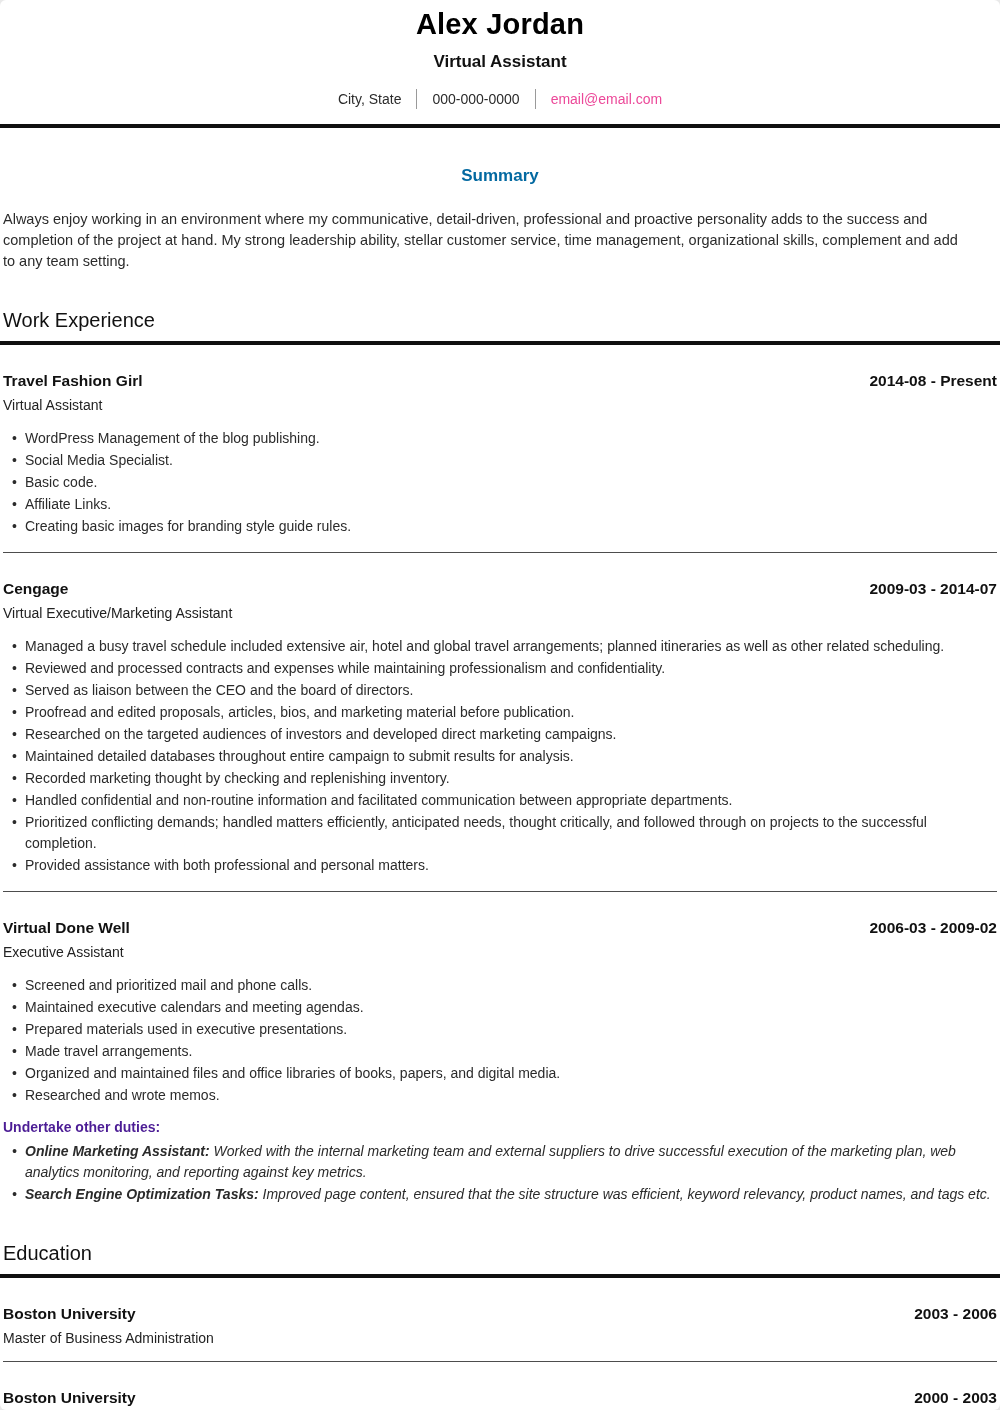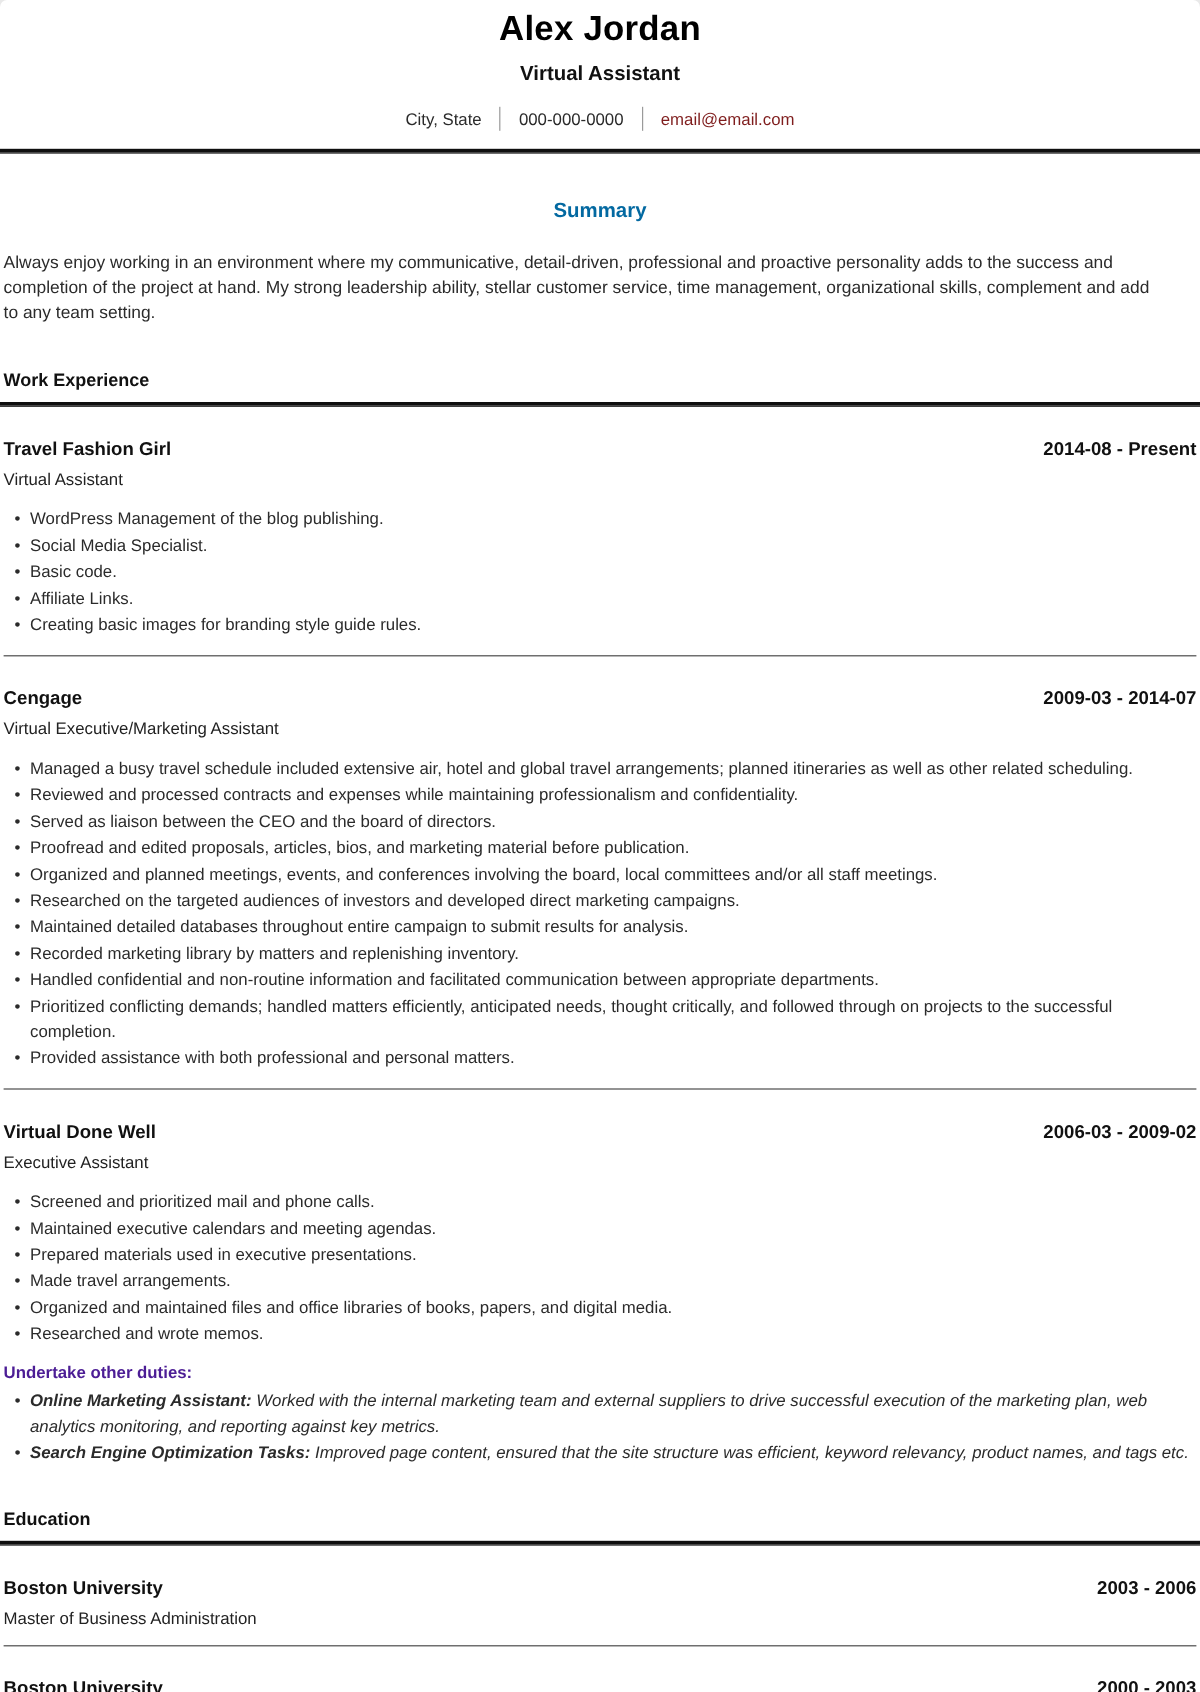--- a/index.html
+++ b/index.html
@@ -10,31 +10,31 @@
     background:#ffffff; border-radius:6px; overflow:hidden;
   }
 
   
   .header { text-align:center; padding-top:8px; }
   .name { font-size:29px; font-weight:bold; color:#000000; letter-spacing:.2px; }
   .title { font-size:17px; font-weight:bold; color:#111; margin-top:11px; }
   .contact { margin-top:17px; margin-bottom:15px; font-size:14px;
              display:flex; justify-content:center; align-items:center; gap:15px; }
   .vsep { width:1px; height:20px; background:#9a9a9a; }
-  .email { color:#7f1d1d; text-decoration:none; cursor:pointer; }
+  .email { color:#ec4899; text-decoration:none; cursor:pointer; }
 
   
   .double-rule { height:3px; border-top:3px solid #0f0f0f; border-bottom:1px solid #0f0f0f; }
   .entry-sep { height:0; border-top:1px solid #4d4d4d; margin:15px 0 20px; }
 
   
   .pad { padding-left:3px; padding-right:3px; }
   .center-heading { text-align:center; font-size:17px; font-weight:bold; color:#0369a1; margin-top:38px; }
   .summary-text { margin-top:23px; font-size:14.5px; line-height:21px; padding-right:32px; }
-  .section-heading { font-size:15px; font-weight:bold; color:#111; margin-top:37px; margin-bottom:9px; }
+  .section-heading { font-size:20px; font-weight:normal; color:#111; margin-top:37px; margin-bottom:9px; }
 
   
   .job, .edu { margin-top:27px; }
   .entry-head { display:flex; justify-content:space-between; align-items:center;
                 font-size:15.5px; font-weight:bold; color:#111; }
   .entry-sub { font-size:14px; color:#222; margin-top:7px; }
   .bullets { list-style:none; margin-top:15px; }
   .bullet { position:relative; padding-left:22px; font-size:14px; line-height:21px; margin-bottom:1px; }
   .bullet::before { content:"\2022"; position:absolute; left:9px; top:0; }
   .extra-head { font-size:14px; font-weight:bold; color:#4c1d95; margin-top:13px; }
@@ -88,24 +88,23 @@
           <div class="entry-head">
             <span class="entry-title">Cengage</span>
             <span class="entry-dates">2009-03 - 2014-07</span>
           </div>
           <div class="entry-sub">Virtual Executive/Marketing Assistant</div>
           <ul class="bullets">
             <li class="bullet">Managed a busy travel schedule included extensive air, hotel and global travel arrangements; planned itineraries as well as other related scheduling.</li>
             <li class="bullet">Reviewed and processed contracts and expenses while maintaining professionalism and confidentiality.</li>
             <li class="bullet">Served as liaison between the CEO and the board of directors.</li>
             <li class="bullet">Proofread and edited proposals, articles, bios, and marketing material before publication.</li>
-            <li class="bullet">Organized and planned meetings, events, and conferences involving the board, local committees and/or all staff meetings.</li>
             <li class="bullet">Researched on the targeted audiences of investors and developed direct marketing campaigns.</li>
             <li class="bullet">Maintained detailed databases throughout entire campaign to submit results for analysis.</li>
-            <li class="bullet">Recorded marketing library by matters and replenishing inventory.</li>
+            <li class="bullet">Recorded marketing thought by checking and replenishing inventory.</li>
             <li class="bullet">Handled confidential and non-routine information and facilitated communication between appropriate departments.</li>
             <li class="bullet">Prioritized conflicting demands; handled matters efficiently, anticipated needs, thought critically, and followed through on projects to the successful completion.</li>
             <li class="bullet">Provided assistance with both professional and personal matters.</li>
           </ul>
         </article>
         <div class="entry-sep"></div>
         <article class="job">
           <div class="entry-head">
             <span class="entry-title">Virtual Done Well</span>
             <span class="entry-dates">2006-03 - 2009-02</span>

